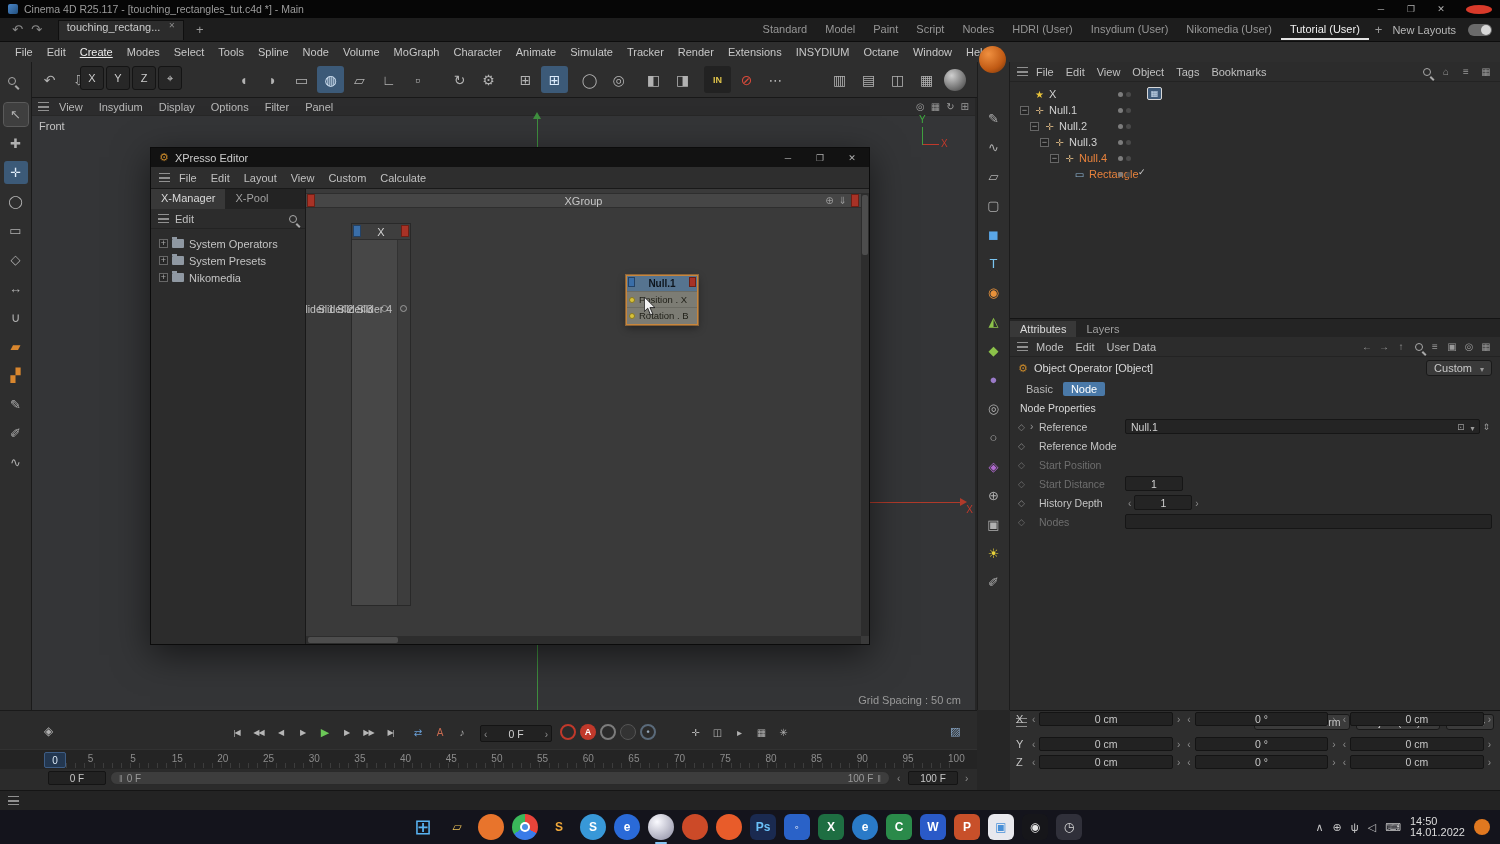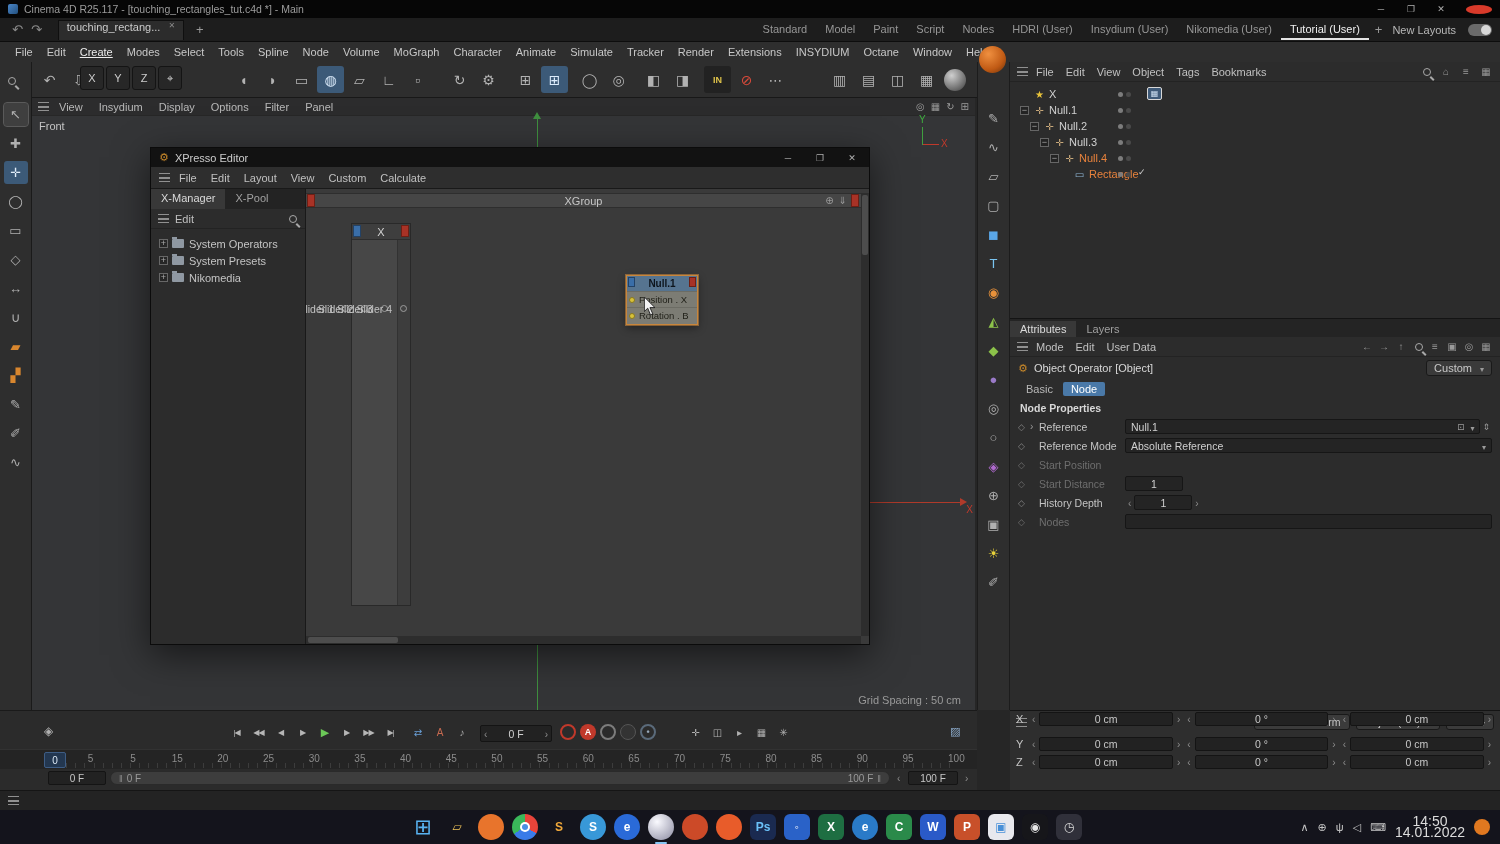--- a/index.html
+++ b/index.html
@@ -166,21 +166,21 @@
 #attr-menus .menu-item{padding:0 6px;color:#c0c0c0}
 #attr-hicons{margin-left:auto;display:flex;gap:3px;align-items:center}
 #attr-hicons span{font-size:10px;color:#9a9a9a;width:14px;height:14px;display:flex;align-items:center;justify-content:center}
 #attr-objrow{height:22px;display:flex;align-items:center;gap:6px;padding:0 8px}
 #attr-objrow .gear{color:#c8882a;font-size:11px}
 #attr-objrow .otitle{color:#d8d8d8}
 .dd{margin-left:auto;background:#3a3a3a;border:1px solid #191919;border-radius:3px;padding:1px 7px;display:flex;align-items:center;gap:8px;color:#c8c8c8}
 #attr-chips{height:20px;display:flex;align-items:center;padding:0 8px;gap:2px}
 .chip{padding:1px 8px;color:#b8b8b8}
 .chip.active{background:#4a79a8;color:#fff;border-radius:2px}
-#attr-section{height:18px;display:flex;align-items:center;padding:0 10px;color:#d8d8d8;font-weight:bold;font-size:10.5px}
+#attr-section{height:18px;display:flex;align-items:center;padding:0 10px;color:#d8d8d8;font-weight:normal;font-size:10.5px}
 .arow{display:flex;align-items:center;height:19px;padding:0 8px}
 .adia{width:12px;color:#808080;font-size:9px;flex:none}
 .aexp{width:9px;color:#9a9a9a;font-size:10px;flex:none}
 .albl{width:86px;color:#c4c4c4;font-size:10.5px;flex:none;white-space:nowrap}
 .afield{flex:1;height:15px;background:#242424;border:1px solid #161616;border-radius:2px;display:flex;align-items:center;padding:0 5px;font-size:10.5px;color:#d0d0d0;gap:4px;min-width:0}
 .afield .val{flex:1;white-space:nowrap;overflow:hidden}
 .fic{color:#9a9a9a;font-size:9px;padding:0 2px}
 .arow.dim .albl,.arow.dim .afield,.arow.dim .adia{color:#6e6e6e}
 .sfield{width:58px;height:15px;background:#242424;border:1px solid #161616;border-radius:2px;display:flex;align-items:center;justify-content:center;font-size:10.5px;color:#d0d0d0}
 
@@ -235,21 +235,21 @@
 .tbi{width:26px;height:26px;border-radius:6px;display:flex;align-items:center;justify-content:center;font-size:12px;font-weight:bold;color:#e8e8e8;position:relative;flex:none}
 .tbi.circle{border-radius:50%}
 .tbi.active::after{content:"";position:absolute;bottom:-4px;left:7px;right:7px;height:2px;border-radius:1px;background:#86c6f4}
 [data-name="start-button"]{font-weight:normal;font-size:21px}
 [data-name="chrome-icon"]{background:conic-gradient(#e8443a 0 33%,#3a7be8 33% 66%,#3ab85a 66% 100%)}
 [data-name="chrome-icon"]::before{content:"";position:absolute;inset:8px;background:#fff;border-radius:50%}
 [data-name="chrome-icon"]::after{content:"";position:absolute;inset:10px;background:#4a90e2;border-radius:50%}
 [data-name="cinema4d-icon"]{background:radial-gradient(circle at 35% 30%,#fafaff,#8a8aa0)}
 #tb-tray{position:absolute;right:10px;top:0;height:34px;display:flex;align-items:center;gap:9px}
 #tb-tray .tico{font-size:11px;color:#c6c6c6}
-.tb-time{text-align:center;font-size:14px;line-height:11.5px;color:#dcdcdc}
+.tb-time{text-align:left;font-size:11px;line-height:11.5px;color:#dcdcdc}
 .badge{width:16px;height:16px;border-radius:50%;background:#e07820}
 </style>
 </head>
 <body>
 
 <div id="screen" data-name="cinema4d-window">
 
   <div id="titlebar" data-name="titlebar">
     <span id="app-logo" data-name="app-logo-icon"></span>
     <span data-name="window-title">Cinema 4D R25.117 - [touching_rectangles_tut.c4d *] - Main</span>
@@ -662,24 +662,20 @@
         <span class="val">Null.1</span>
         <span class="fic" data-name="link-target-icon">⊡</span>
         <span class="fcaret" data-name="chevron-down-icon"></span>
       </div>
       <span class="fic" data-name="drag-handle-icon">⇕</span>
     </div>
     <div class="arow" data-name="attr-row-reference-mode">
       <span class="adia">◇</span>
         <span class="aexp"></span>
       <span class="albl">Reference Mode</span>
-      <div class="afield" data-name="reference-mode-dropdown">
-        <span class="val">Absolute Reference</span>
-        <span class="fcaret" data-name="chevron-down-icon"></span>
-      </div>
     </div>
     <div class="arow dim" data-name="attr-row-start-position">
       <span class="adia">◇</span>
         <span class="aexp"></span>
       <span class="albl">Start Position</span>
     </div>
     <div class="arow dim" data-name="attr-row-start-distance">
       <span class="adia">◇</span>
         <span class="aexp"></span>
       <span class="albl">Start Distance</span>

